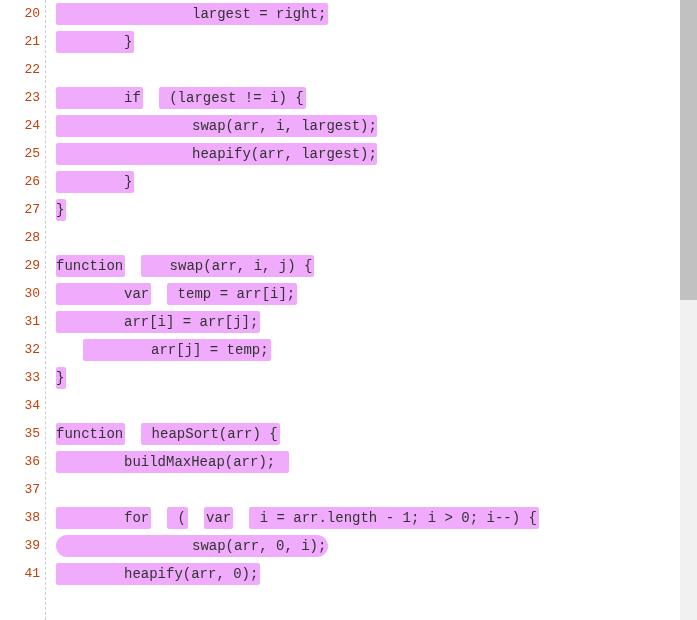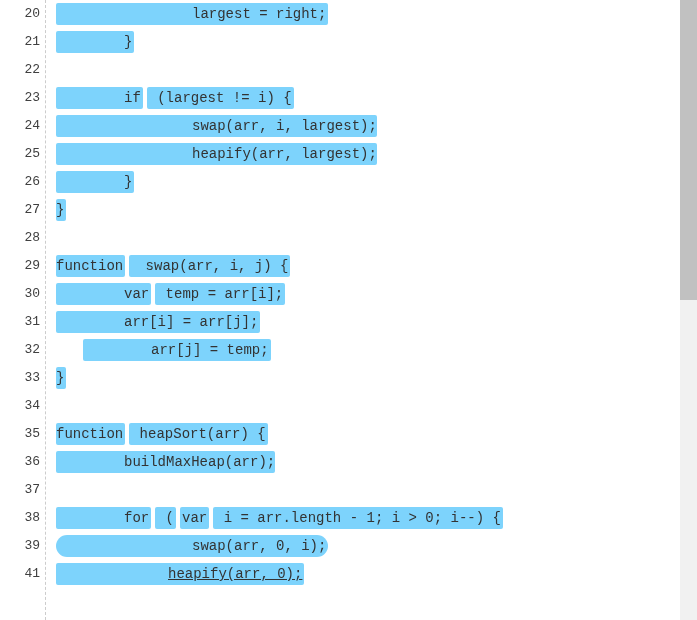--- a/index.html
+++ b/index.html
@@ -55,47 +55,47 @@
   .line-row {
     display: flex;
     align-items: stretch;
     height: 28px;
     white-space: pre;
   }
   .line-number {
     width: 46px;
     flex: 0 0 46px;
     text-align: center;
-    color: #404040;
+    color: #c2410c;
     font-size: 13px;
     user-select: none;
     box-sizing: border-box;
     padding-right: 6px;
     display: flex;
     align-items: center;
     justify-content: flex-end;
   }
   .code-cell {
     flex: 0 0 auto;
     padding-left: 10px;
     display: flex;
     align-items: center;
     box-sizing: border-box;
   }
   .seg {
     display: inline-block;
     height: 22px;
     line-height: 22px;
     vertical-align: middle;
-    background: #7dd3fc;
+    background: #f0abfc;
     padding: 0 0;
     border-radius: 2px;
   }
   .seg + .seg {
-    margin-left: 4px;
+    margin-left: 16px;
   }
   .blank {
     height: 28px;
   }
 </style>
 </head>
 <body>
 
 <div class="code-container">
 
@@ -104,31 +104,31 @@
   <div class="lines" id="lines">
       <div class="line-row"><div class="line-number">20</div><div class="code-cell"><span class="seg" style="padding-left: 136px; padding-right: 2px;">largest = right;</span></div></div>
       <div class="line-row"><div class="line-number">21</div><div class="code-cell"><span class="seg" style="padding-left: 68px; padding-right: 2px;">}</span></div></div>
       <div class="line-row"><div class="line-number">22</div><div class="code-cell blank"></div></div>
       <div class="line-row"><div class="line-number">23</div><div class="code-cell"><span class="seg" style="padding-left: 68px; padding-right: 2px;">if</span><span class="seg" style="padding-left: 2px; padding-right: 2px;"> (largest != i) {</span></div></div>
       <div class="line-row"><div class="line-number">24</div><div class="code-cell"><span class="seg" style="padding-left: 136px; padding-right: 0;">swap(arr, i, largest);</span></div></div>
       <div class="line-row"><div class="line-number">25</div><div class="code-cell"><span class="seg" style="padding-left: 136px; padding-right: 0;">heapify(arr, largest);</span></div></div>
       <div class="line-row"><div class="line-number">26</div><div class="code-cell"><span class="seg" style="padding-left: 68px; padding-right: 2px;">}</span></div></div>
       <div class="line-row"><div class="line-number">27</div><div class="code-cell"><span class="seg" style="padding-left: 0px; padding-right: 2px;">}</span></div></div>
       <div class="line-row"><div class="line-number">28</div><div class="code-cell blank"></div></div>
-      <div class="line-row"><div class="line-number">29</div><div class="code-cell"><span class="seg" style="padding-left: 0px; padding-right: 2px;">function</span><span class="seg" style="padding-left: 8px; padding-right: 2px;"> swap(arr, i, j) {</span></div></div>
+      <div class="line-row"><div class="line-number">29</div><div class="code-cell"><span class="seg" style="padding-left: 0px; padding-right: 2px;">function</span><span class="seg" style="padding-left: 20px; padding-right: 2px;"> swap(arr, i, j) {</span></div></div>
       <div class="line-row"><div class="line-number">30</div><div class="code-cell"><span class="seg" style="padding-left: 68px; padding-right: 2px;">var</span><span class="seg" style="padding-left: 2px; padding-right: 2px; font-family: Liberation Mono, monospace;"> temp = arr[i];</span></div></div>
       <div class="line-row"><div class="line-number">31</div><div class="code-cell"><span class="seg" style="padding-left: 68px; padding-right: 2px;">arr[i] = arr[j];</span></div></div>
       <div class="line-row"><div class="line-number">32</div><div class="code-cell"><span class="seg" style="padding-left: 68px; padding-right: 2px; margin-left: 27px;">arr[j] = temp;</span></div></div>
       <div class="line-row"><div class="line-number">33</div><div class="code-cell"><span class="seg" style="padding-left: 0px; padding-right: 2px;">}</span></div></div>
       <div class="line-row"><div class="line-number">34</div><div class="code-cell blank"></div></div>
       <div class="line-row"><div class="line-number">35</div><div class="code-cell"><span class="seg" style="padding-left: 0px; padding-right: 2px;">function</span><span class="seg" style="padding-left: 2px; padding-right: 2px;"> heapSort(arr) {</span></div></div>
-      <div class="line-row"><div class="line-number">36</div><div class="code-cell"><span class="seg" style="padding-left: 68px; padding-right: 0;">buildMaxHeap(arr);</span></div></div>
+      <div class="line-row"><div class="line-number">36</div><div class="code-cell"><span class="seg" style="padding-left: 68px; padding-right: 14px;">buildMaxHeap(arr);</span></div></div>
       <div class="line-row"><div class="line-number">37</div><div class="code-cell blank"></div></div>
       <div class="line-row"><div class="line-number">38</div><div class="code-cell"><span class="seg" style="padding-left: 68px; padding-right: 2px;">for</span><span class="seg" style="padding-left: 2px; padding-right: 2px;"> (</span><span class="seg" style="padding-left: 2px; padding-right: 2px;">var</span><span class="seg" style="padding-left: 2px; padding-right: 2px;"> i = arr.length - 1; i &gt; 0; i--) {</span></div></div>
       <div class="line-row"><div class="line-number">39</div><div class="code-cell"><span class="seg" style="padding-left: 136px; padding-right: 2px; border-radius: 11px;">swap(arr, 0, i);</span></div></div>
-      <div class="line-row"><div class="line-number">41</div><div class="code-cell"><span class="seg" style="padding-left: 112px; padding-right: 2px; text-decoration: underline;">heapify(arr, 0);</span></div></div>
+      <div class="line-row"><div class="line-number">41</div><div class="code-cell"><span class="seg" style="padding-left: 68px; padding-right: 2px;">heapify(arr, 0);</span></div></div>
     </div>
 
   <div class="scrollbar-track">
     <div class="scrollbar-thumb" id="scroll-thumb" style="top: 0px; height: 300px;"></div>
   </div>
 
 </div>
 
 </body></html>

